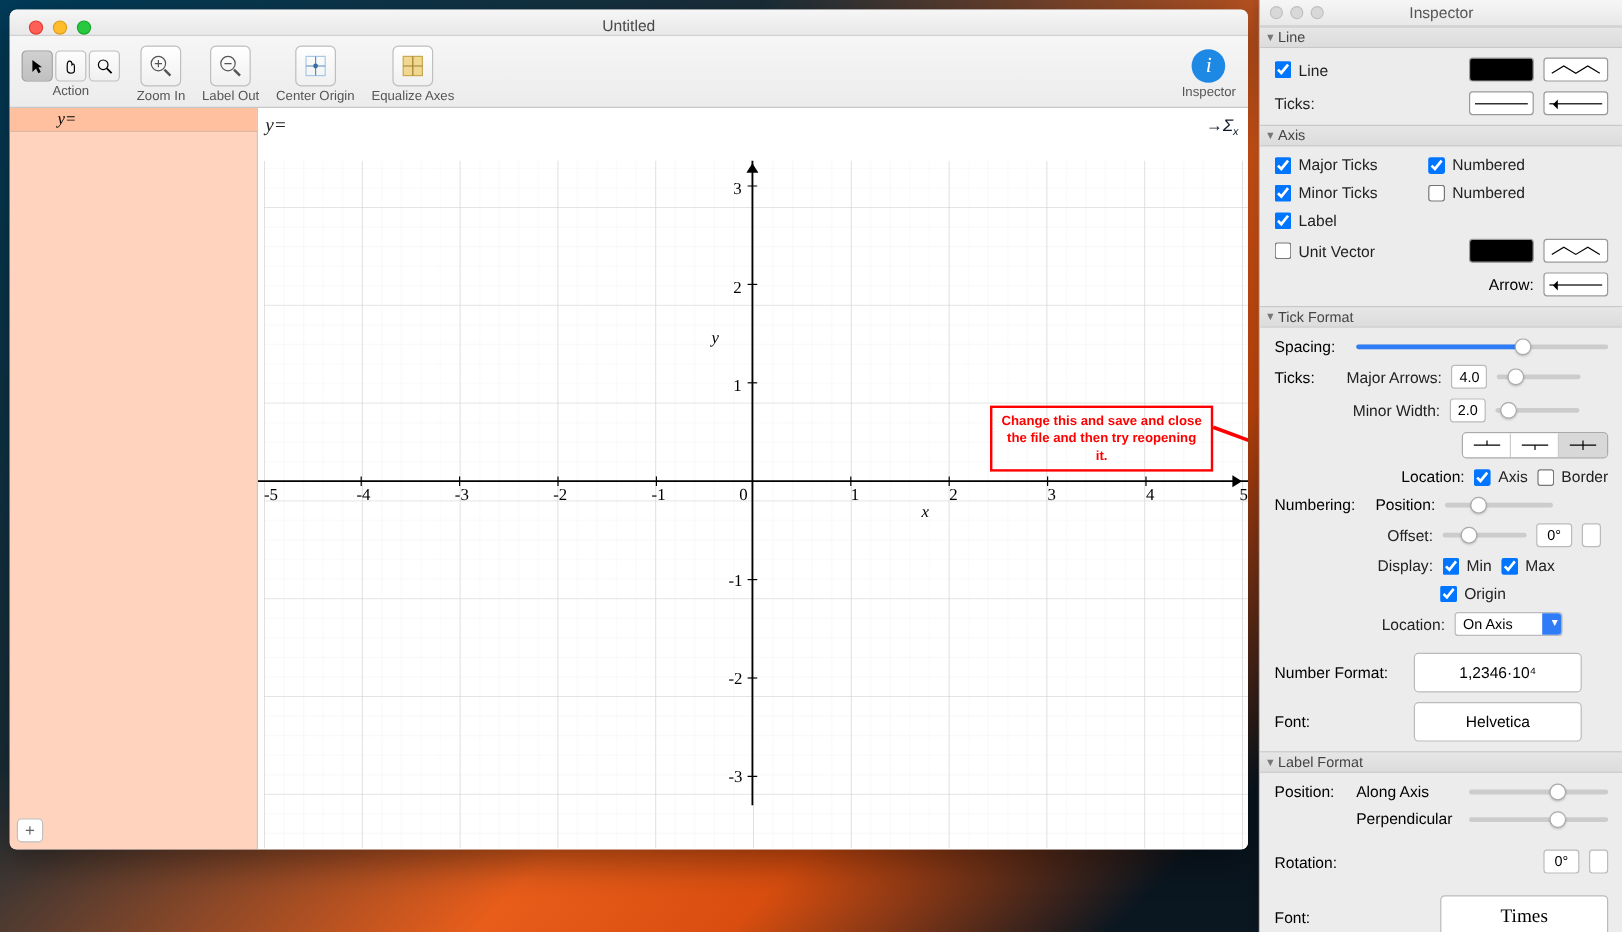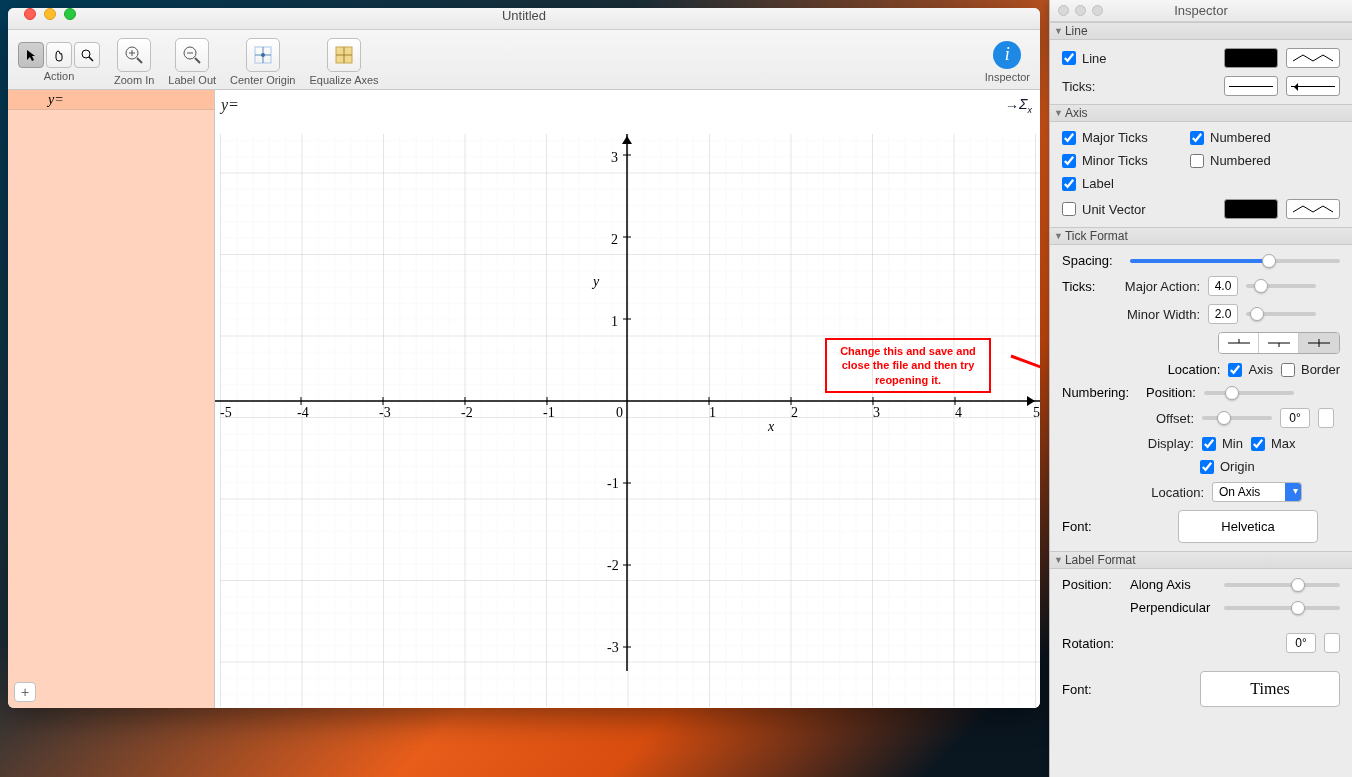--- a/index.html
+++ b/index.html
@@ -23,21 +23,21 @@
   box-shadow: 0 10px 30px rgba(0,0,0,0.4);
   display: flex;
   flex-direction: column;
   overflow: hidden;
 }
 .titlebar {
   height: 22px;
   background: linear-gradient(#f6f6f6,#e8e8e8);
   border-bottom: 1px solid #d0d0d0;
   display: flex;
-  align-items: flex-start;
+  align-items: flex-end;
   padding: 0 16px;
   position: relative;
 }
 .traffic { display: flex; gap: 8px; }
 .traffic span { width: 12px; height: 12px; border-radius: 50%; display:inline-block; }
 .tl-close{background:#ff5f57;border:1px solid #e33e32;}
 .tl-min{background:#ffbd2e;border:1px solid #e09e1a;}
 .tl-max{background:#28c940;border:1px solid #17a82c;}
 .titlebar-title { position:absolute; left:0; right:0; text-align:center; font-size:13px; color:#4a4a4a; pointer-events:none;}
 .toolbar {
@@ -296,21 +296,21 @@
             <line x1="740" y1="306" x2="740" y2="314"></line>
           <line x1="408" y1="228" x2="416" y2="228"></line>
             <line x1="408" y1="146" x2="416" y2="146"></line>
             <line x1="408" y1="64" x2="416" y2="64"></line>
             <line x1="408" y1="392" x2="416" y2="392"></line>
             <line x1="408" y1="474" x2="416" y2="474"></line>
             <line x1="408" y1="556" x2="416" y2="556"></line>
         </g>
       </svg>
 
-      <div class="callout" style="left:610px;top:248px;width:166px;">Change this and save and close the file and then try reopening it.</div>
+      <div class="callout" style="left:610px;top:248px;width:186px;">Change this and save and close the file and then try reopening it.</div>
       <svg style="position:absolute;left:790px;top:260px;pointer-events:none;" width="280" height="110">
         <line x1="6" y1="6" x2="260" y2="100" stroke="#ff0000" stroke-width="3"></line>
         <path d="M 260 100 L 244 88 L 250 102 Z" fill="#ff0000"></path>
       </svg>
     </div>
   </div>
 </div>
 
 <div class="inspector">
   <div class="insp-title">
@@ -389,37 +389,43 @@
           <label>Unit Vector</label>
         </div>
       <div style="flex:1"></div>
       <div class="swatch"></div>
       <div class="style-btn">
           <svg width="44" height="10">
             <polyline points="2,8 12,2 22,8 32,2 42,8" fill="none" stroke="#000"></polyline>
           </svg>
         </div>
     </div>
+    <div class="row" style="justify-content:flex-end">
+      <span>Arrow:</span>
+      <div class="style-btn">
+          <div class="arrow-line left"></div>
+        </div>
+    </div>
   </div>
 
   <div class="section-header">
       <span class="disclosure">▼</span>
       <span>Tick Format</span>
     </div>
   <div class="section-body">
     <div class="row">
       <span style="min-width:60px">Spacing:</span>
       <div class="slider">
           <div class="fill" style="width:65%"></div>
           <div class="thumb" style="left:63%"></div>
         </div>
     </div>
     <div class="row">
       <span style="min-width:52px">Ticks:</span>
-      <span class="lbl">Major Action:</span>
+      <span class="lbl">Major Arrows:</span>
       <input class="mini-input" value="4.0" style="">
       <div class="slider" style="flex:0 0 70px">
           <div class="thumb" style="left:12%"></div>
         </div>
     </div>
     <div class="row">
       <span style="min-width:52px"></span>
       <span class="lbl">Minor Width:</span>
       <input class="mini-input" value="2.0" style="">
       <div class="slider" style="flex:0 0 70px">
@@ -492,20 +498,24 @@
       <div class="chk">
           <input type="checkbox" checked="" style="">
           <label class="lbl-s">Origin</label>
         </div>
     </div>
     <div class="row">
       <span style="min-width:76px"></span>
       <span class="lbl" style="min-width:58px">Location:</span>
       <div class="select">On Axis</div>
     </div>
+    <div class="row" style="margin-top:6px">
+      <span style="min-width:108px">Number Format:</span>
+      <div class="big-btn">1,2346·10⁴</div>
+    </div>
     <div class="row">
       <span style="min-width:108px">Font:</span>
       <div class="big-btn">Helvetica</div>
     </div>
   </div>
 
   <div class="section-header">
       <span class="disclosure">▼</span>
       <span>Label Format</span>
     </div>

